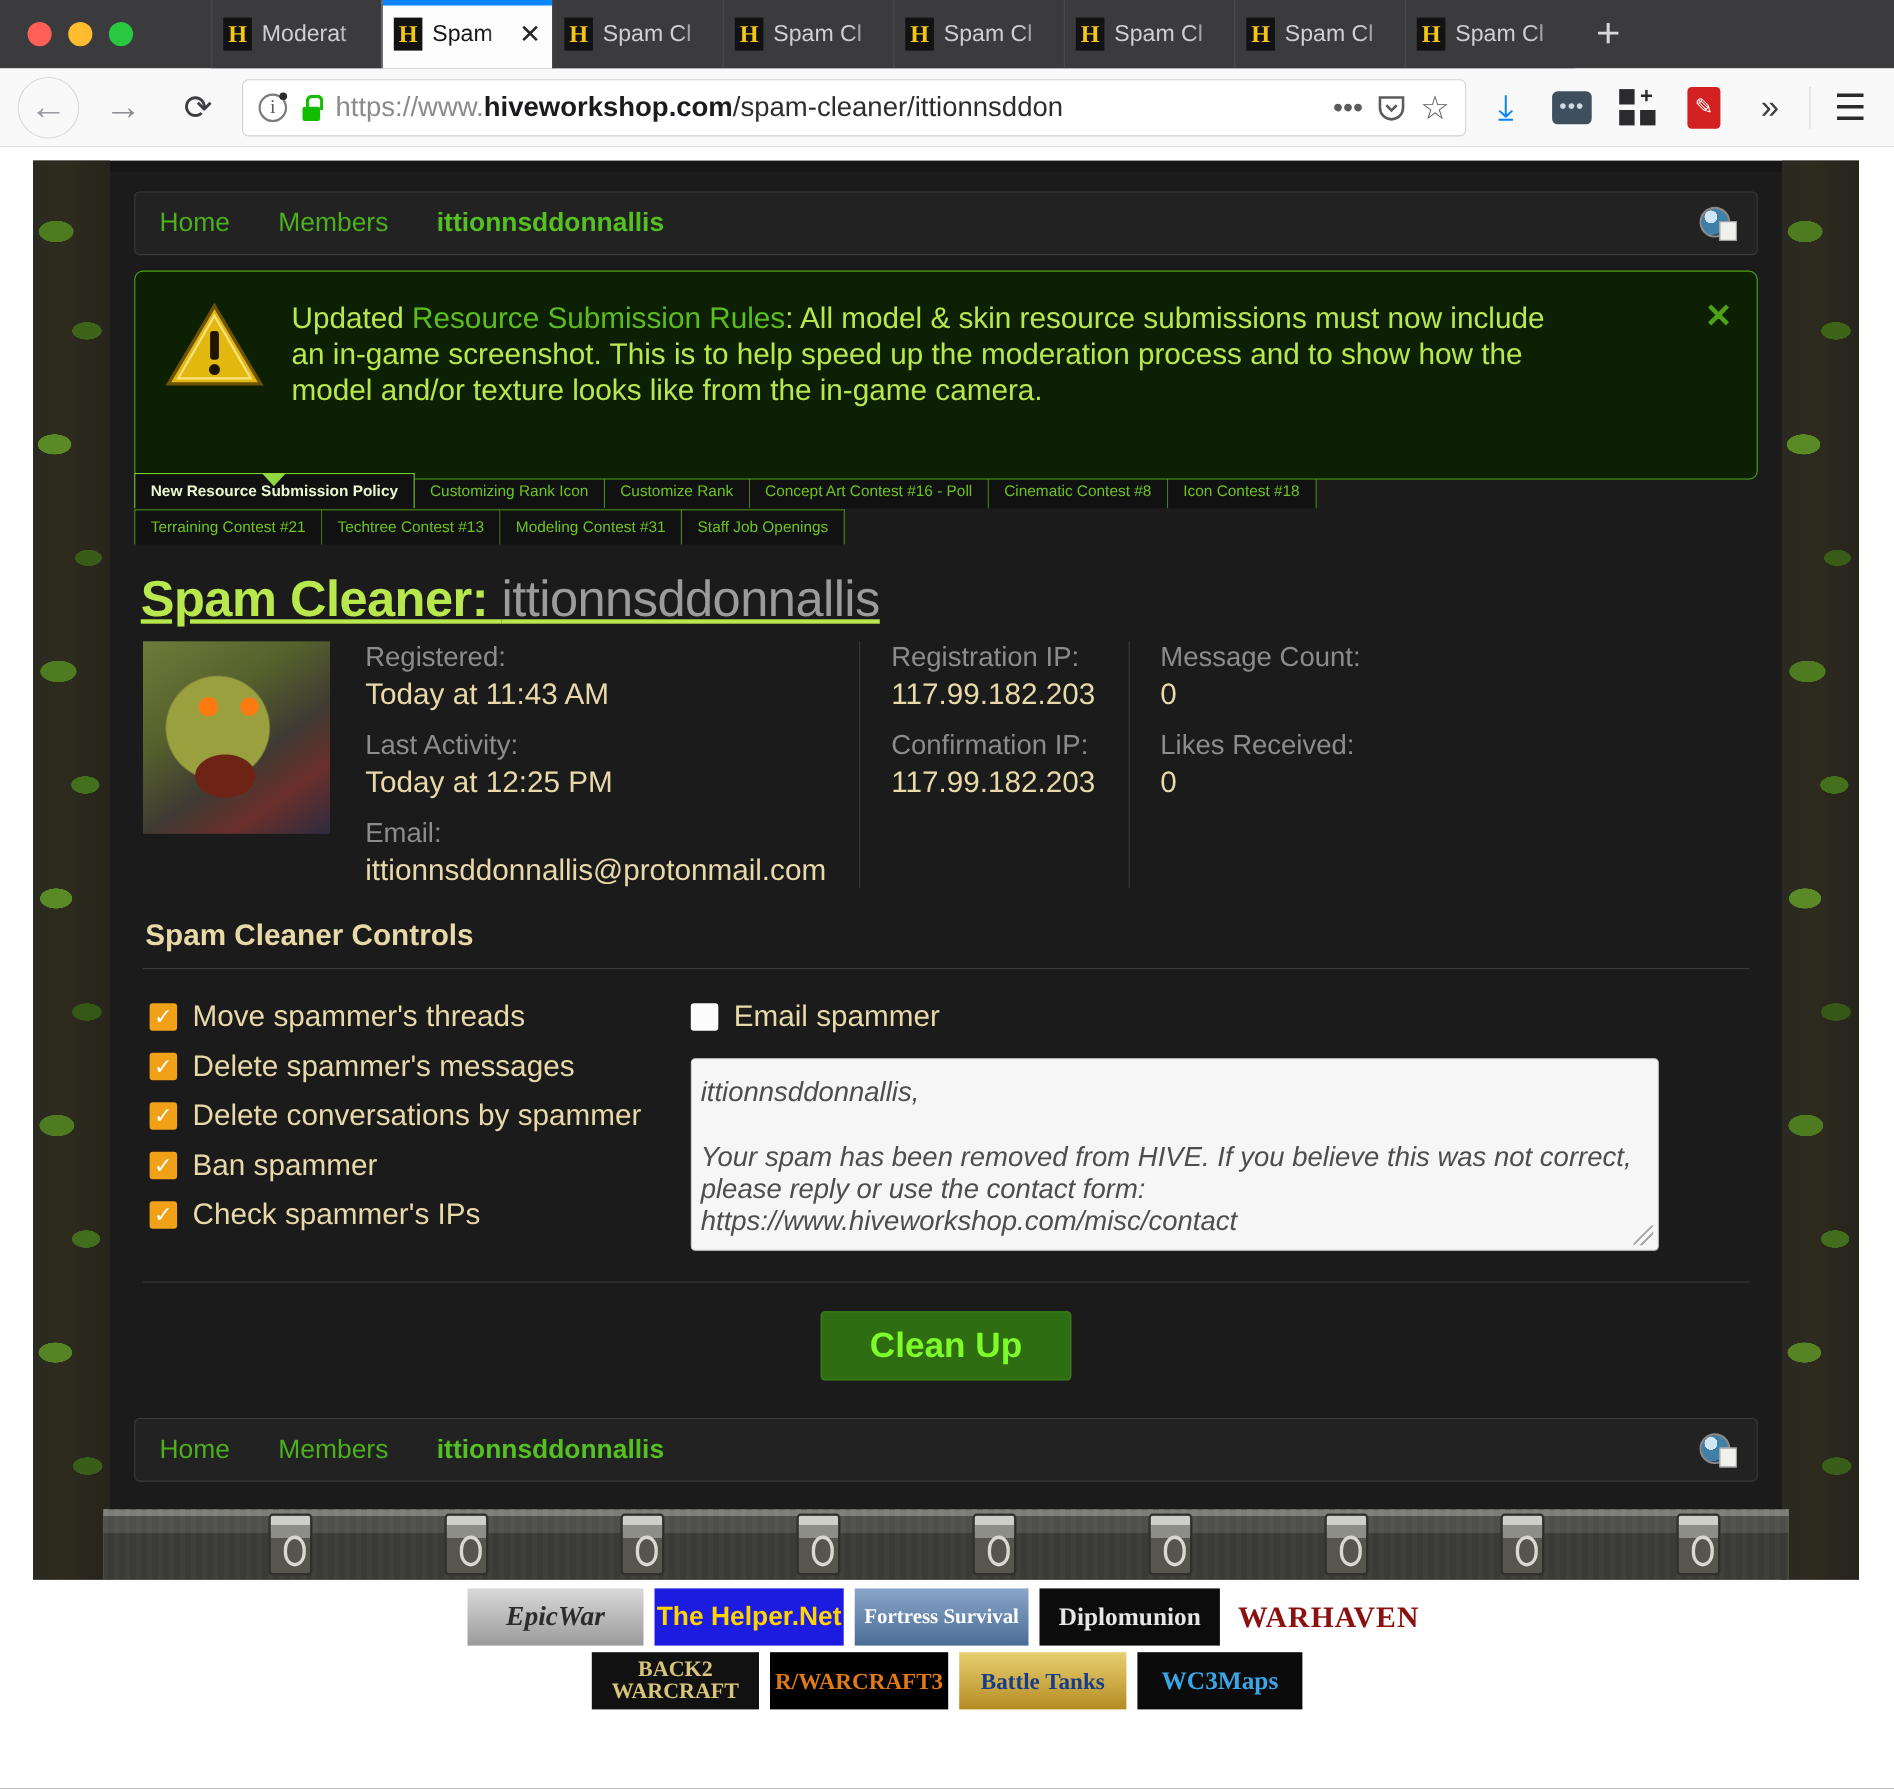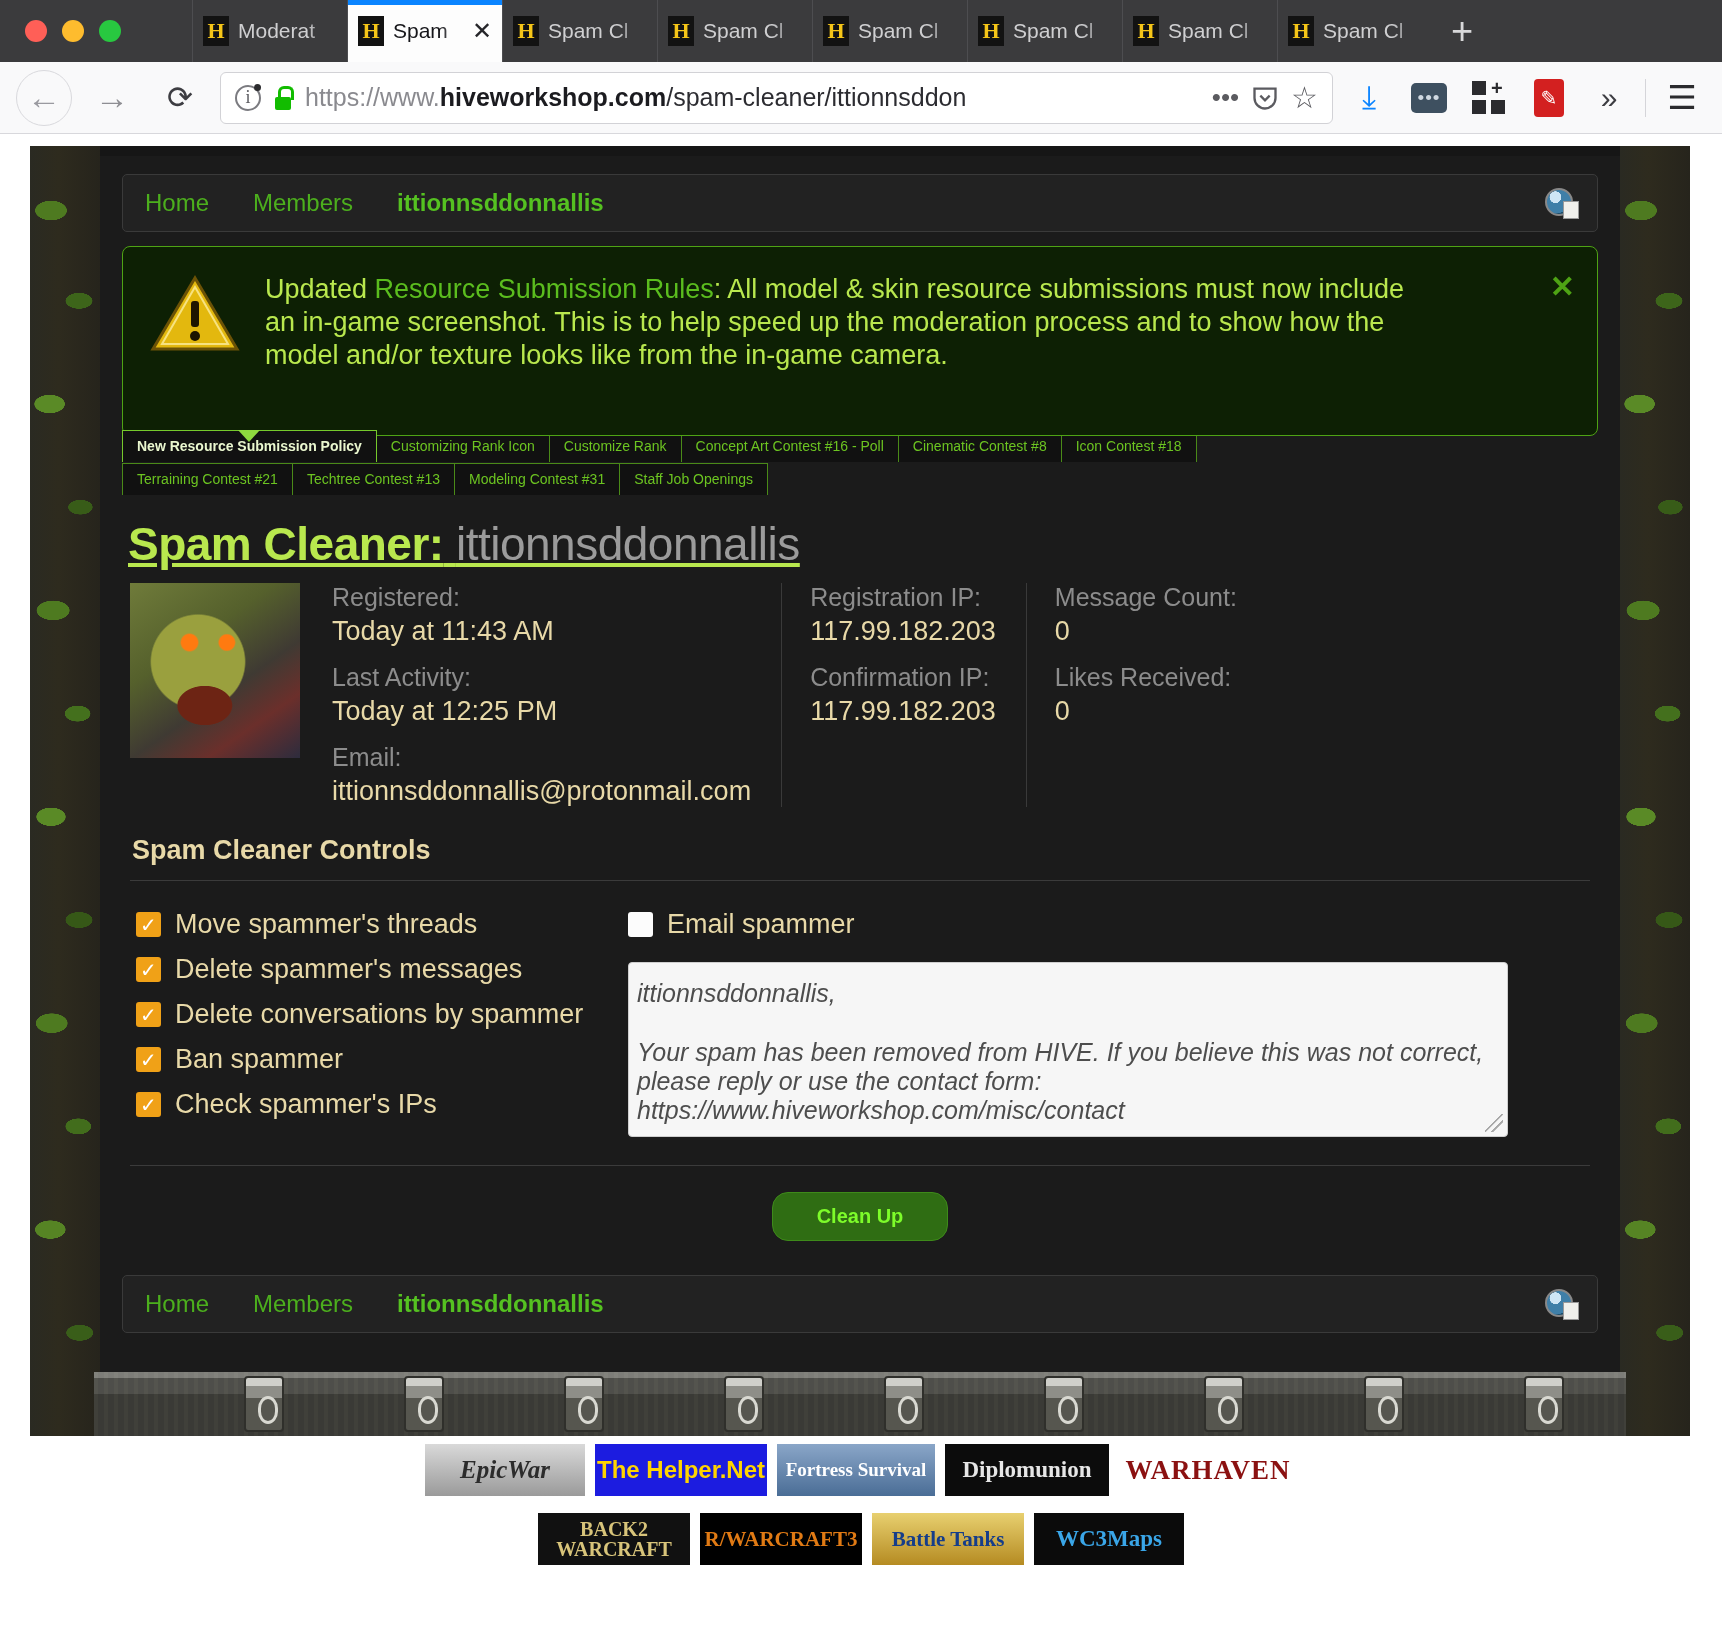--- a/index.html
+++ b/index.html
@@ -220,28 +220,28 @@
   }
   .ta::after {
     content:""; position:absolute; right:4px; bottom:4px; width:18px; height:18px;
     background:
       linear-gradient(135deg, transparent 45%, #a8a8a8 46%, #a8a8a8 52%, transparent 53%),
       linear-gradient(135deg, transparent 65%, #a8a8a8 66%, #a8a8a8 72%, transparent 73%);
   }
   .hr2 { height:1px; background:#3b3b3b; margin:28px 8px 0 8px; }
   .btnrow { display:flex; justify-content:center; padding-top:26px; }
   .cleanup {
-    background:#2f6d13; color:#7dfc2a; font-size:20px; font-weight:bold;
-    padding:12px 44px; border:1px solid #3e8a1a; border-radius:16px;
+    background:#2f6d13; color:#7dfc2a; font-size:32px; font-weight:bold;
+    padding:12px 44px; border:1px solid #3e8a1a; border-radius:4px;
   }
   .crumbbar.bottom { margin-top:34px; }
 
   
   .footer { position:absolute; left:0; right:0; top:1310px; height:180px; background:#fff;
-            display:flex; flex-direction:column; align-items:center; gap:17px; }
+            display:flex; flex-direction:column; align-items:center; gap:6px; }
   .frow { display:flex; gap:10px; align-items:center; }
   .ban { height:52px; display:flex; align-items:center; justify-content:center;
          font-family:"Liberation Serif", serif; font-weight:bold; }
   .ban.epic { width:160px; background:linear-gradient(#d9d9d9,#9a9a9a); color:#2c2c2c; font-size:25px; font-style:italic;}
   .ban.helper { width:172px; background:#1c1ce0; color:#ffd400; font-size:24px; font-family:"Liberation Sans",sans-serif;}
   .ban.fortress { width:158px; background:linear-gradient(#8aa6c8,#4a6d96); color:#fff; font-size:19px; text-align:center; line-height:1.05; flex-direction:column;}
   .ban.diplo { width:164px; background:#0c0c0c; color:#e6e6e6; font-size:23px; }
   .ban.warhaven { width:178px; background:#fff; color:#8b1111; font-size:27px; letter-spacing:1px;}
   .ban.back2 { width:152px; background:#111; color:#d8c47a; font-size:20px; text-align:center; line-height:1.0; flex-direction:column;}
   .ban.rwc3 { width:162px; background:#000000; color:#e07a14; font-size:21px; }

